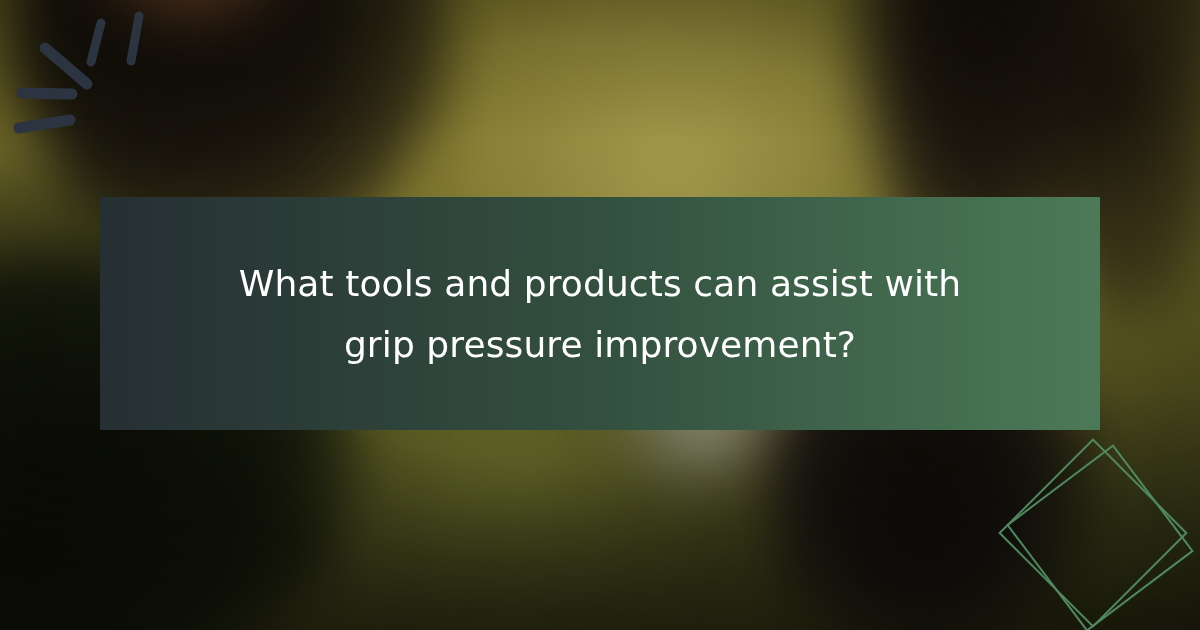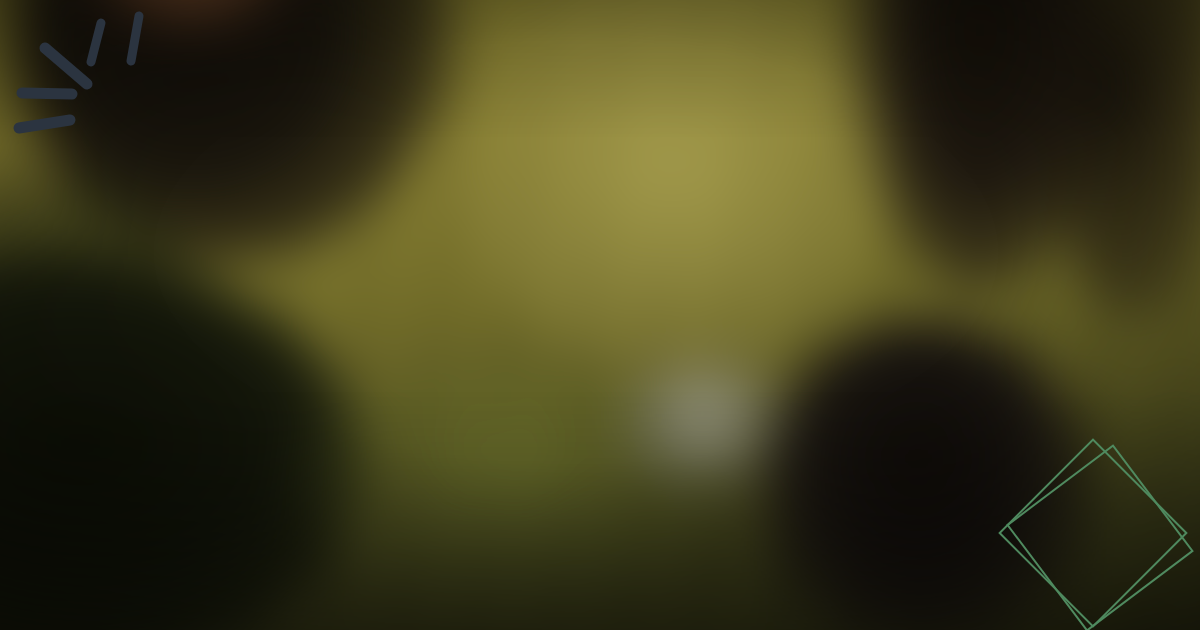--- a/index.html
+++ b/index.html
@@ -243,14 +243,17 @@
       </g>
   </svg>
 
   <svg class="deco-squares" viewBox="0 0 215 205">
     <g id="square-shapes" fill="none">
         <rect x="42" y="42" width="132" height="132" stroke="#4f8a5f" stroke-width="2" fill="none" transform="rotate(45 108 108)"></rect>
         <rect x="49" y="47" width="132" height="132" stroke="#4f8a5f" stroke-width="2" fill="none" transform="rotate(53 115 113)"></rect>
       </g>
   </svg>
 
+  <div class="card" style="left: 100px; top: 197px; width: 1000px; height: 233px; background: linear-gradient(90deg, rgb(38, 47, 51) 0%, rgb(51, 80, 63) 50%, rgb(76, 122, 88) 100%);">
+    <h1 class="card-title" style="color: rgb(255, 255, 255);">What tools and products can assist with grip pressure improvement?</h1>
+  </div>
 
 </div>
 
 </body></html>

